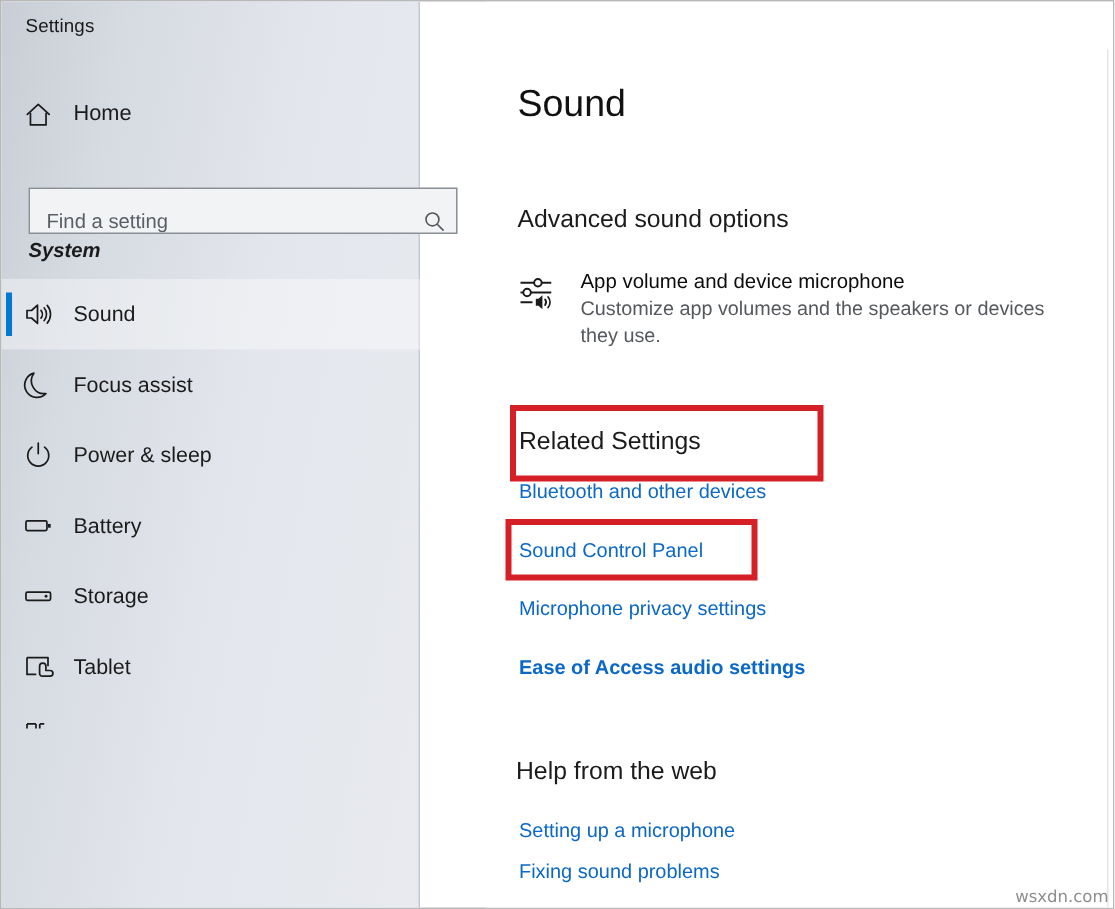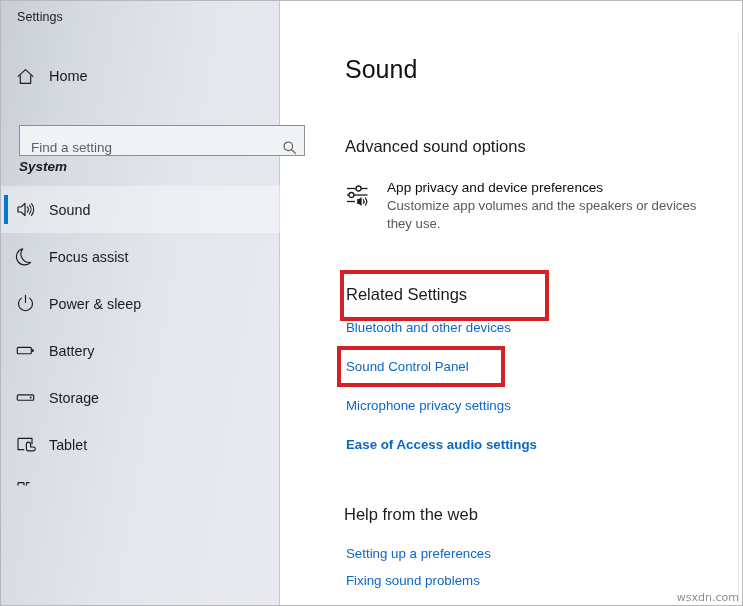--- a/index.html
+++ b/index.html
@@ -326,35 +326,35 @@
           <circle cx="13.6" cy="7.5" r="2.5" fill="#ffffff" stroke="#1b1b1b" stroke-width="1.3"></circle>
           <line x1="2" y1="14" x2="22.5" y2="14" stroke="#1b1b1b" stroke-width="1.3"></line>
           <circle cx="6.4" cy="14" r="2.5" fill="#ffffff" stroke="#1b1b1b" stroke-width="1.3"></circle>
           <line x1="2" y1="20.5" x2="10" y2="20.5" stroke="#1b1b1b" stroke-width="1.3"></line>
           <path d="M12.2 18.1 H14 L16.6 15.9 V25.1 L14 22.9 H12.2 Z" fill="#1b1b1b"></path>
           <path d="M18.4 18.6 A3.2 3.2 0 0 1 18.4 22.4" fill="none" stroke="#1b1b1b" stroke-width="1.2" stroke-linecap="round"></path>
           <path d="M20.4 17 A5.6 5.6 0 0 1 20.4 24" fill="none" stroke="#1b1b1b" stroke-width="1.2" stroke-linecap="round"></path>
         </svg>
       </span>
       <span class="avtxt">
-        <div class="avtitle">App privacy and device preferences</div>
+        <div class="avtitle">App volume and device microphone</div>
         <div class="avsub">Customize app volumes and the speakers or devices they use.</div>
       </span>
     </div>
 
     <div class="sec-heading" id="related-heading" style="left:22px;">Related Settings</div>
 
     <a class="link" id="link-bluetooth" style="left:22px;" href="#">Bluetooth and other devices</a>
     <a class="link" id="link-soundcp" style="left:22px;" href="#">Sound Control Panel</a>
     <a class="link" id="link-micpriv" style="left:22px;" href="#">Microphone privacy settings</a>
     <a class="link" id="link-eoa" style="left:22px;font-weight:bold;" href="#">Ease of Access audio settings</a>
 
     <div class="sec-heading" id="help-heading" style="left:20px;">Help from the web</div>
 
-    <a class="link" id="link-setupmic" style="left:22px;" href="#">Setting up a preferences</a>
+    <a class="link" id="link-setupmic" style="left:22px;" href="#">Setting up a microphone</a>
     <a class="link" id="link-fixsound" style="left:22px;" href="#">Fixing sound problems</a>
 
     <div id="watermark">wsxdn.com</div>
   </div>
 
   <div class="redbox" id="redbox-related"></div>
   <div class="redbox" id="redbox-soundcp"></div>
 
 </div>
 

